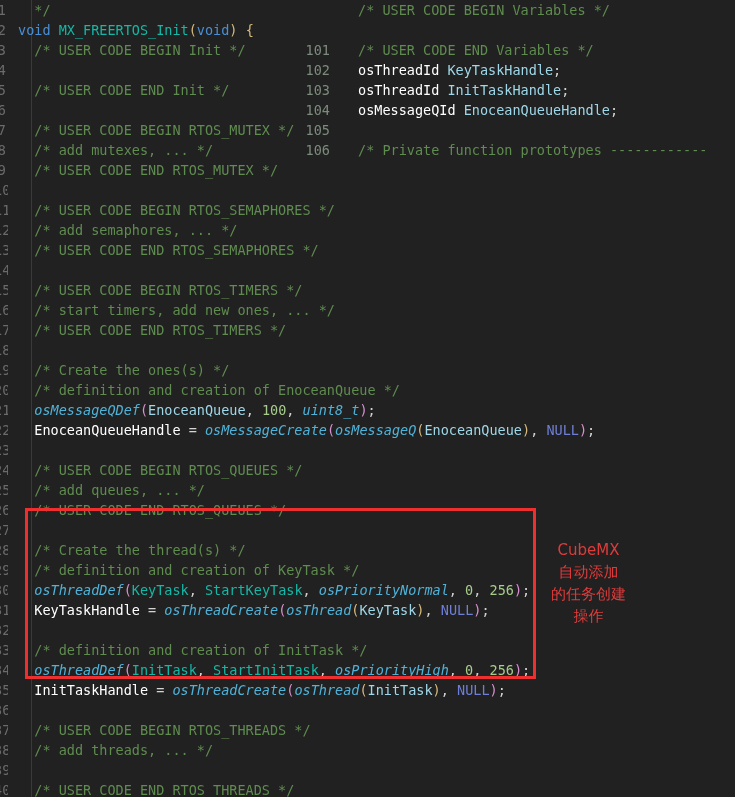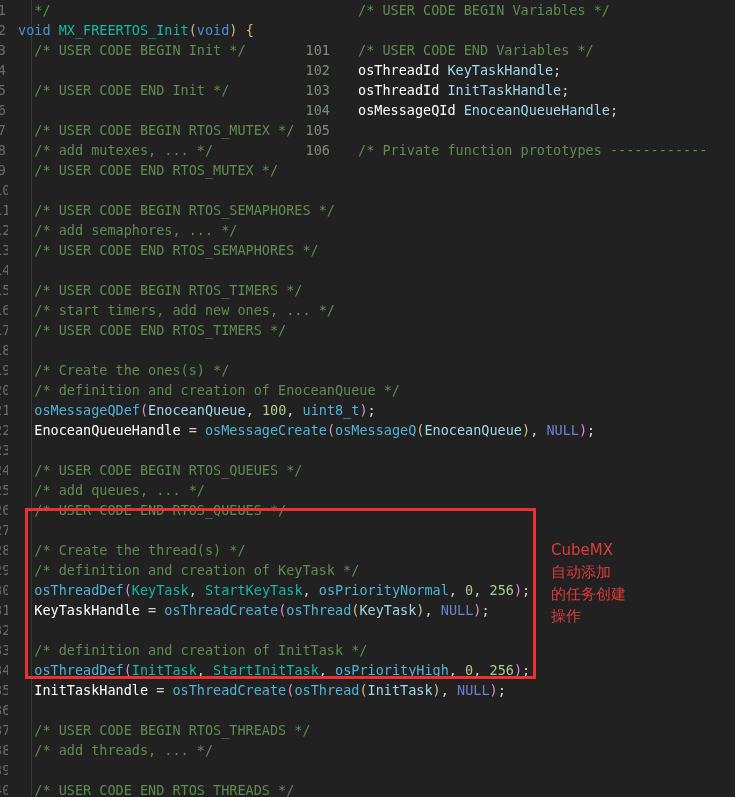--- a/index.html
+++ b/index.html
@@ -111,27 +111,28 @@
   
   #annotation {
     position: absolute;
     left: 551px;
     top: 539px;
     color: #e03b3b;
     font-family: "DejaVu Sans", "Liberation Sans", sans-serif;
     font-size: 15px;
     line-height: 22px;
     white-space: pre;
+    text-align: center;
   }
 
   
   .t-com   { color: #5f8c4f; }          
   .t-kw    { color: #4a8fd4; }          
   .t-fn    { color: #14b8a6; }          
-  .t-call  { color: #4fb3d9; }          
+  .t-call  { color: #4fb3d9; font-style: italic; }          
   .t-type  { color: #ffffff; }          
   .t-var   { color: #9fd7e8; }          
   .t-punc  { color: #d4d4d4; }          
   .t-paren { color: #d98fd0; }          
   .t-brace { color: #d7ba7d; }          
   .t-num   { color: #a8cc8c; }          
   .t-null  { color: #6f7fd6; text-align: center; }          
   .t-op    { color: #d4d4d4; }
 </style>
 </head>

